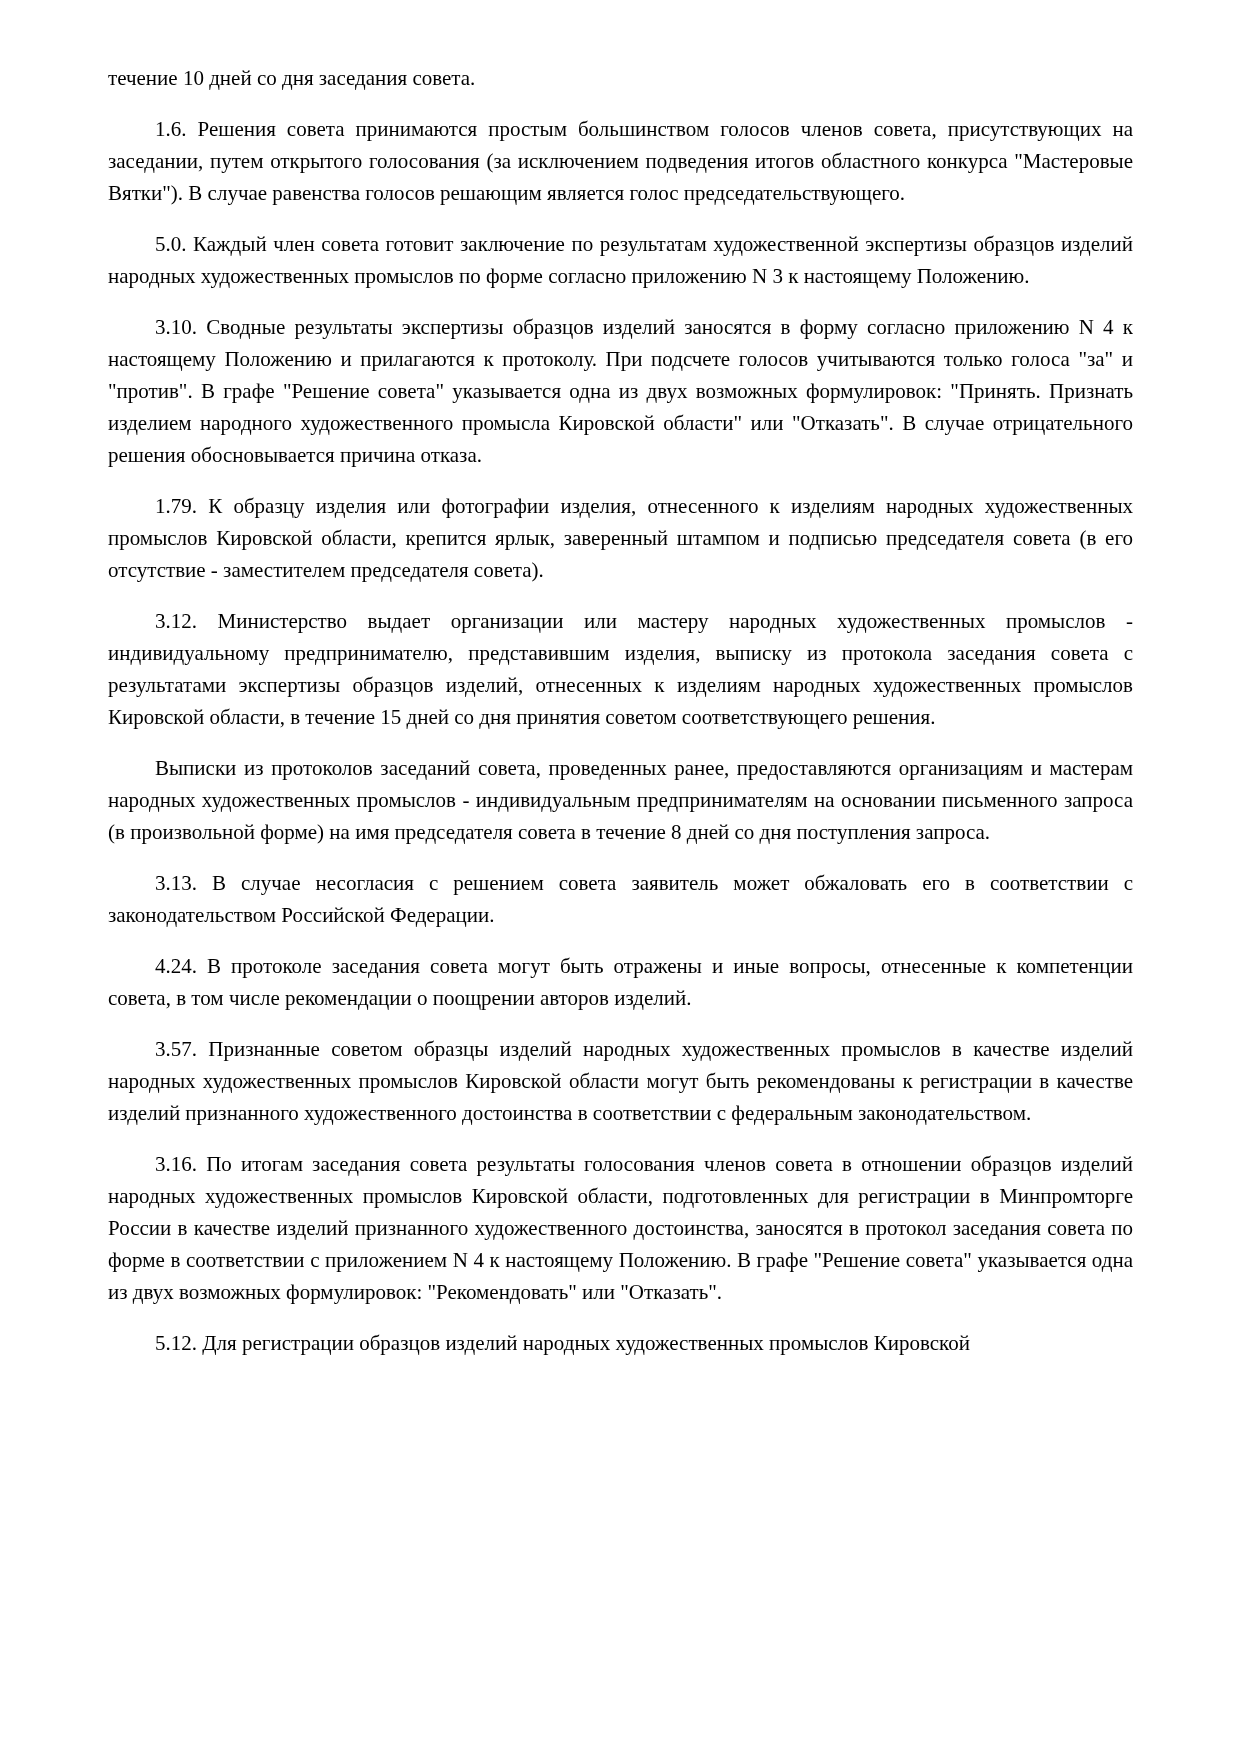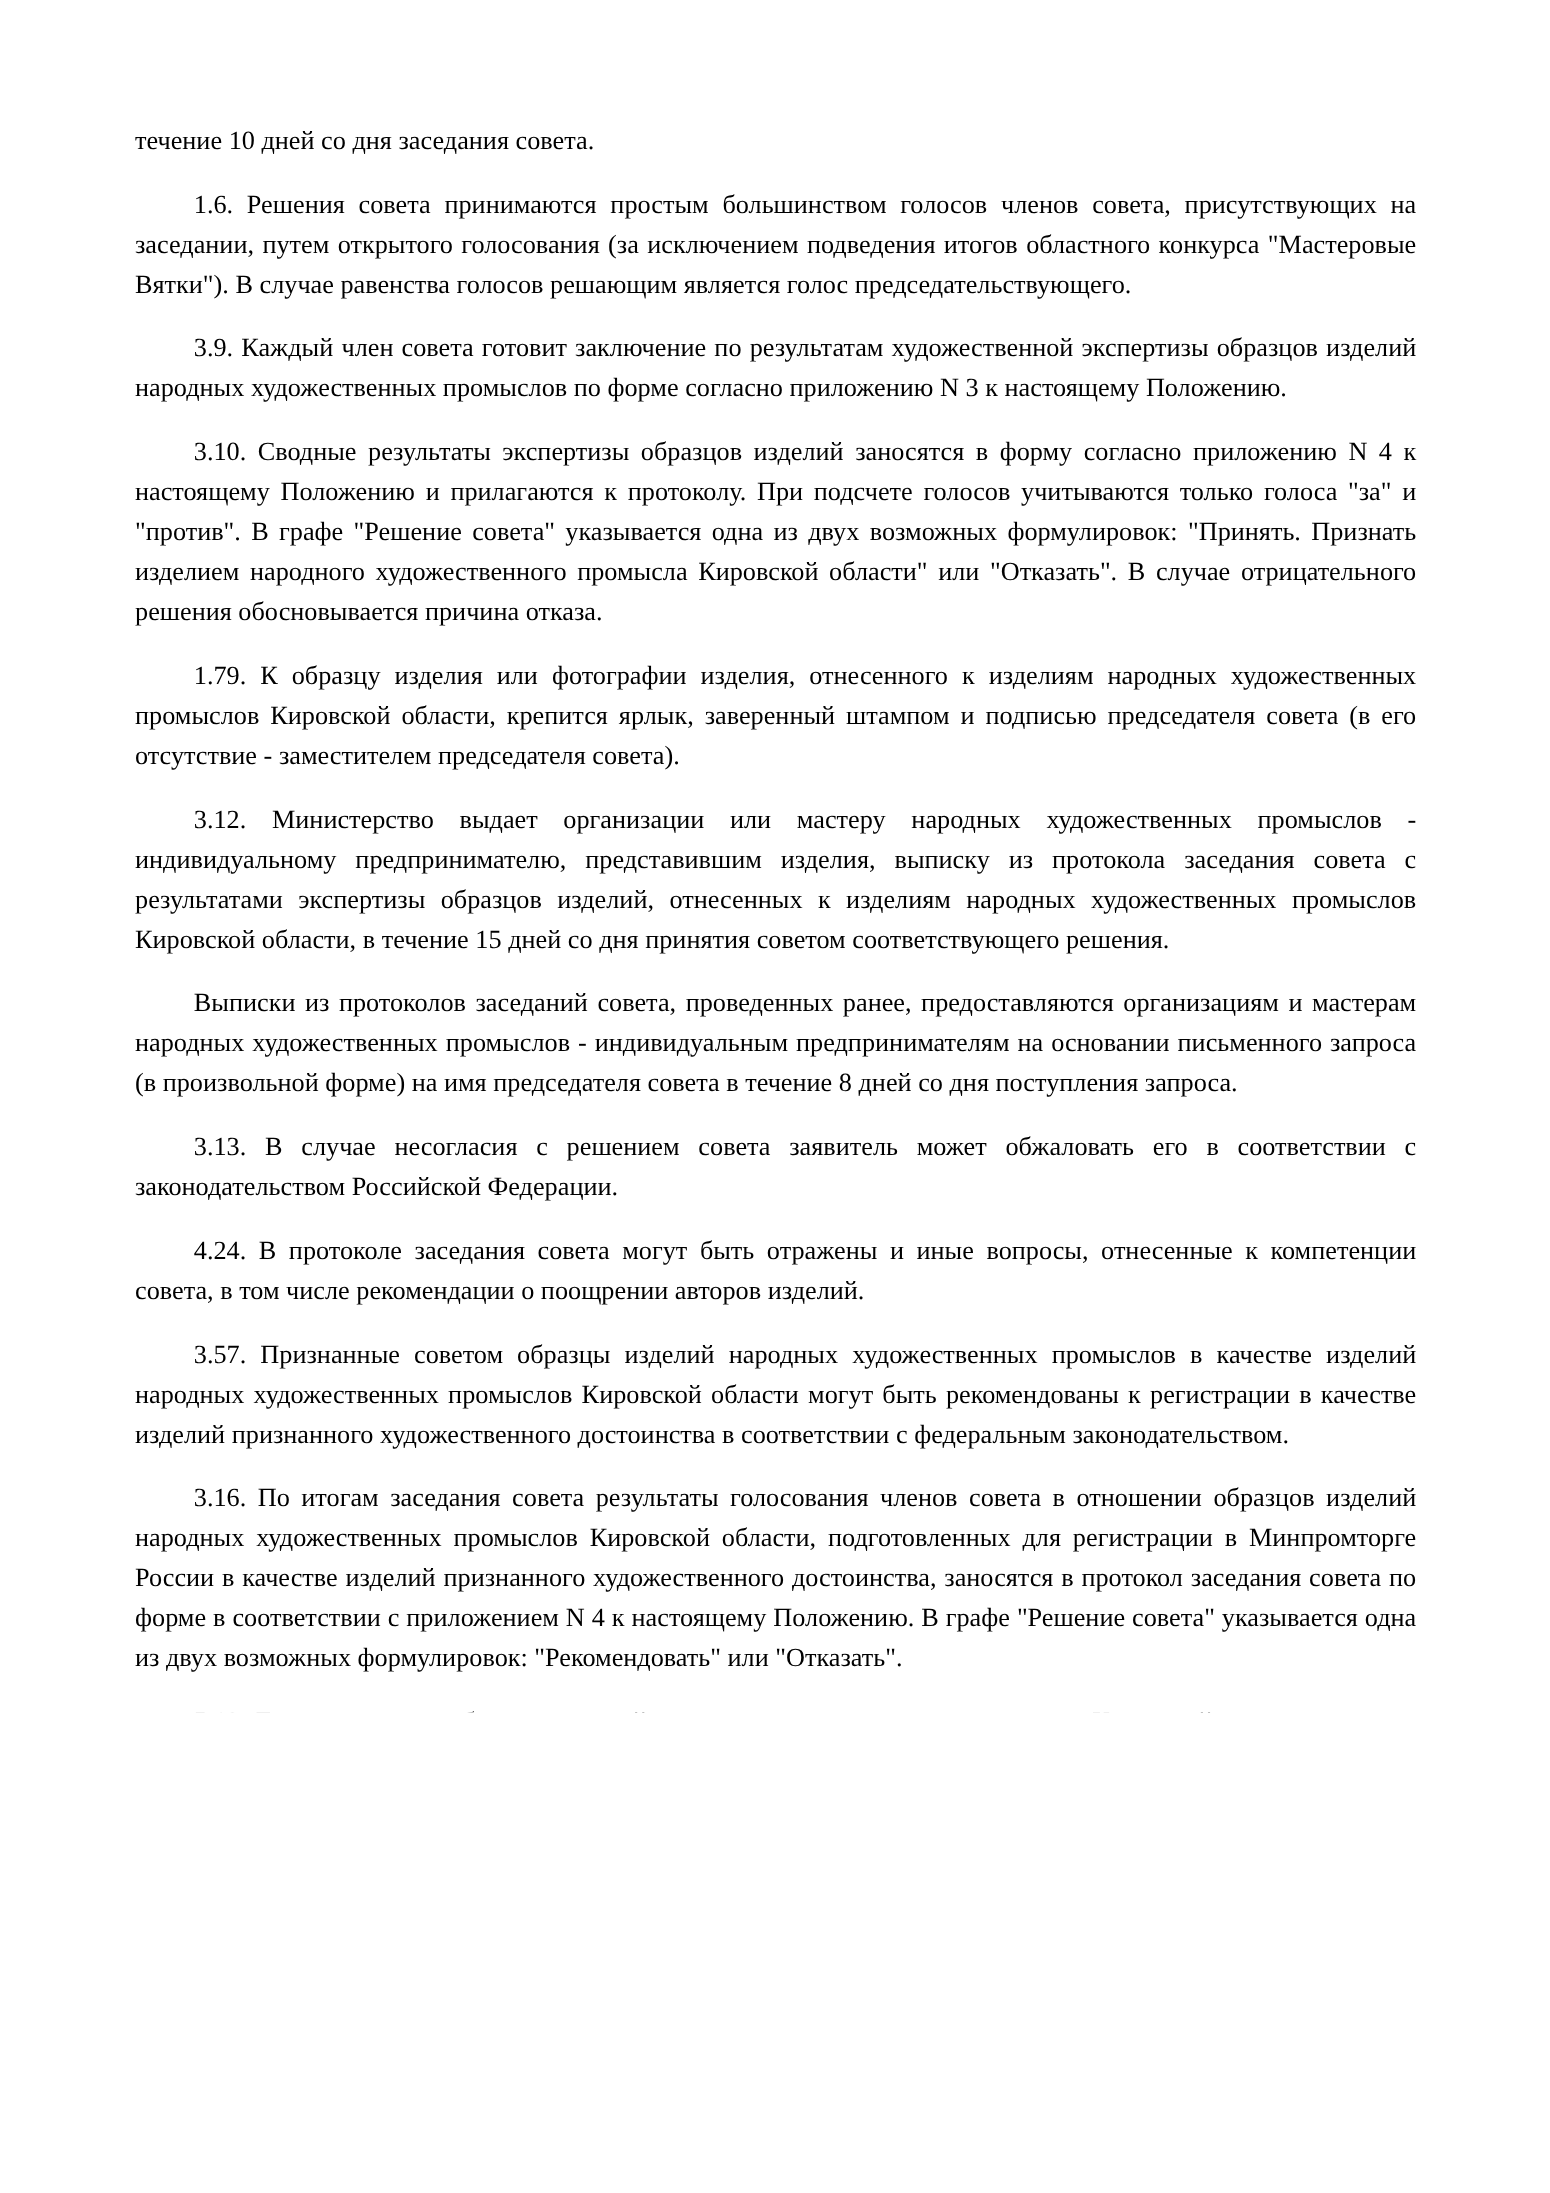--- a/index.html
+++ b/index.html
@@ -7,21 +7,21 @@
     padding: 0;
     background: #ffffff;
   }
   .page {
     position: relative;
     width: 1240px;
     height: 1370px;
     background: #ffffff;
     overflow: hidden;
     box-sizing: border-box;
-    padding: 96px 107px 0 108px;
+    padding: 62px 107px 0 108px;
   }
   .doc-text {
     font-family: "Liberation Serif", "DejaVu Serif", serif;
     font-size: 21px;
     line-height: 32px;
     color: #000000;
   }
   .para {
     margin: 0 0 19px 0;
     text-align: justify;
@@ -30,21 +30,21 @@
   .para.no-indent {
     text-indent: 0;
   }
 </style>
 </head>
 <body>
 
 <main class="page doc-text">
   <p class="para no-indent">течение 10 дней со дня заседания совета.</p>
   <p class="para">1.6. Решения совета принимаются простым большинством голосов членов совета, присутствующих на заседании, путем открытого голосования (за исключением подведения итогов областного конкурса "Мастеровые Вятки"). В случае равенства голосов решающим является голос председательствующего.</p>
-  <p class="para">3.9. Каждый член совета готовит заключение по результатам художественной экспертизы образцов изделий народных художественных промыслов по форме согласно приложению N 3 к настоящему Положению.</p>
+  <p class="para">5.0. Каждый член совета готовит заключение по результатам художественной экспертизы образцов изделий народных художественных промыслов по форме согласно приложению N 3 к настоящему Положению.</p>
   <p class="para">3.10. Сводные результаты экспертизы образцов изделий заносятся в форму согласно приложению N 4 к настоящему Положению и прилагаются к протоколу. При подсчете голосов учитываются только голоса "за" и "против". В графе "Решение совета" указывается одна из двух возможных формулировок: "Принять. Признать изделием народного художественного промысла Кировской области" или "Отказать". В случае отрицательного решения обосновывается причина отказа.</p>
   <p class="para">1.79. К образцу изделия или фотографии изделия, отнесенного к изделиям народных художественных промыслов Кировской области, крепится ярлык, заверенный штампом и подписью председателя совета (в его отсутствие - заместителем председателя совета).</p>
   <p class="para">3.12. Министерство выдает организации или мастеру народных художественных промыслов - индивидуальному предпринимателю, представившим изделия, выписку из протокола заседания совета с результатами экспертизы образцов изделий, отнесенных к изделиям народных художественных промыслов Кировской области, в течение 15 дней со дня принятия советом соответствующего решения.</p>
   <p class="para">Выписки из протоколов заседаний совета, проведенных ранее, предоставляются организациям и мастерам народных художественных промыслов - индивидуальным предпринимателям на основании письменного запроса (в произвольной форме) на имя председателя совета в течение 8 дней со дня поступления запроса.</p>
   <p class="para">3.13. В случае несогласия с решением совета заявитель может обжаловать его в соответствии с законодательством Российской Федерации.</p>
   <p class="para">4.24. В протоколе заседания совета могут быть отражены и иные вопросы, отнесенные к компетенции совета, в том числе рекомендации о поощрении авторов изделий.</p>
   <p class="para">3.57. Признанные советом образцы изделий народных художественных промыслов в качестве изделий народных художественных промыслов Кировской области могут быть рекомендованы к регистрации в качестве изделий признанного художественного достоинства в соответствии с федеральным законодательством.</p>
   <p class="para">3.16. По итогам заседания совета результаты голосования членов совета в отношении образцов изделий народных художественных промыслов Кировской области, подготовленных для регистрации в Минпромторге России в качестве изделий признанного художественного достоинства, заносятся в протокол заседания совета по форме в соответствии с приложением N 4 к настоящему Положению. В графе "Решение совета" указывается одна из двух возможных формулировок: "Рекомендовать" или "Отказать".</p>
   <p class="para">5.12. Для регистрации образцов изделий народных художественных промыслов Кировской</p>
 </main>

